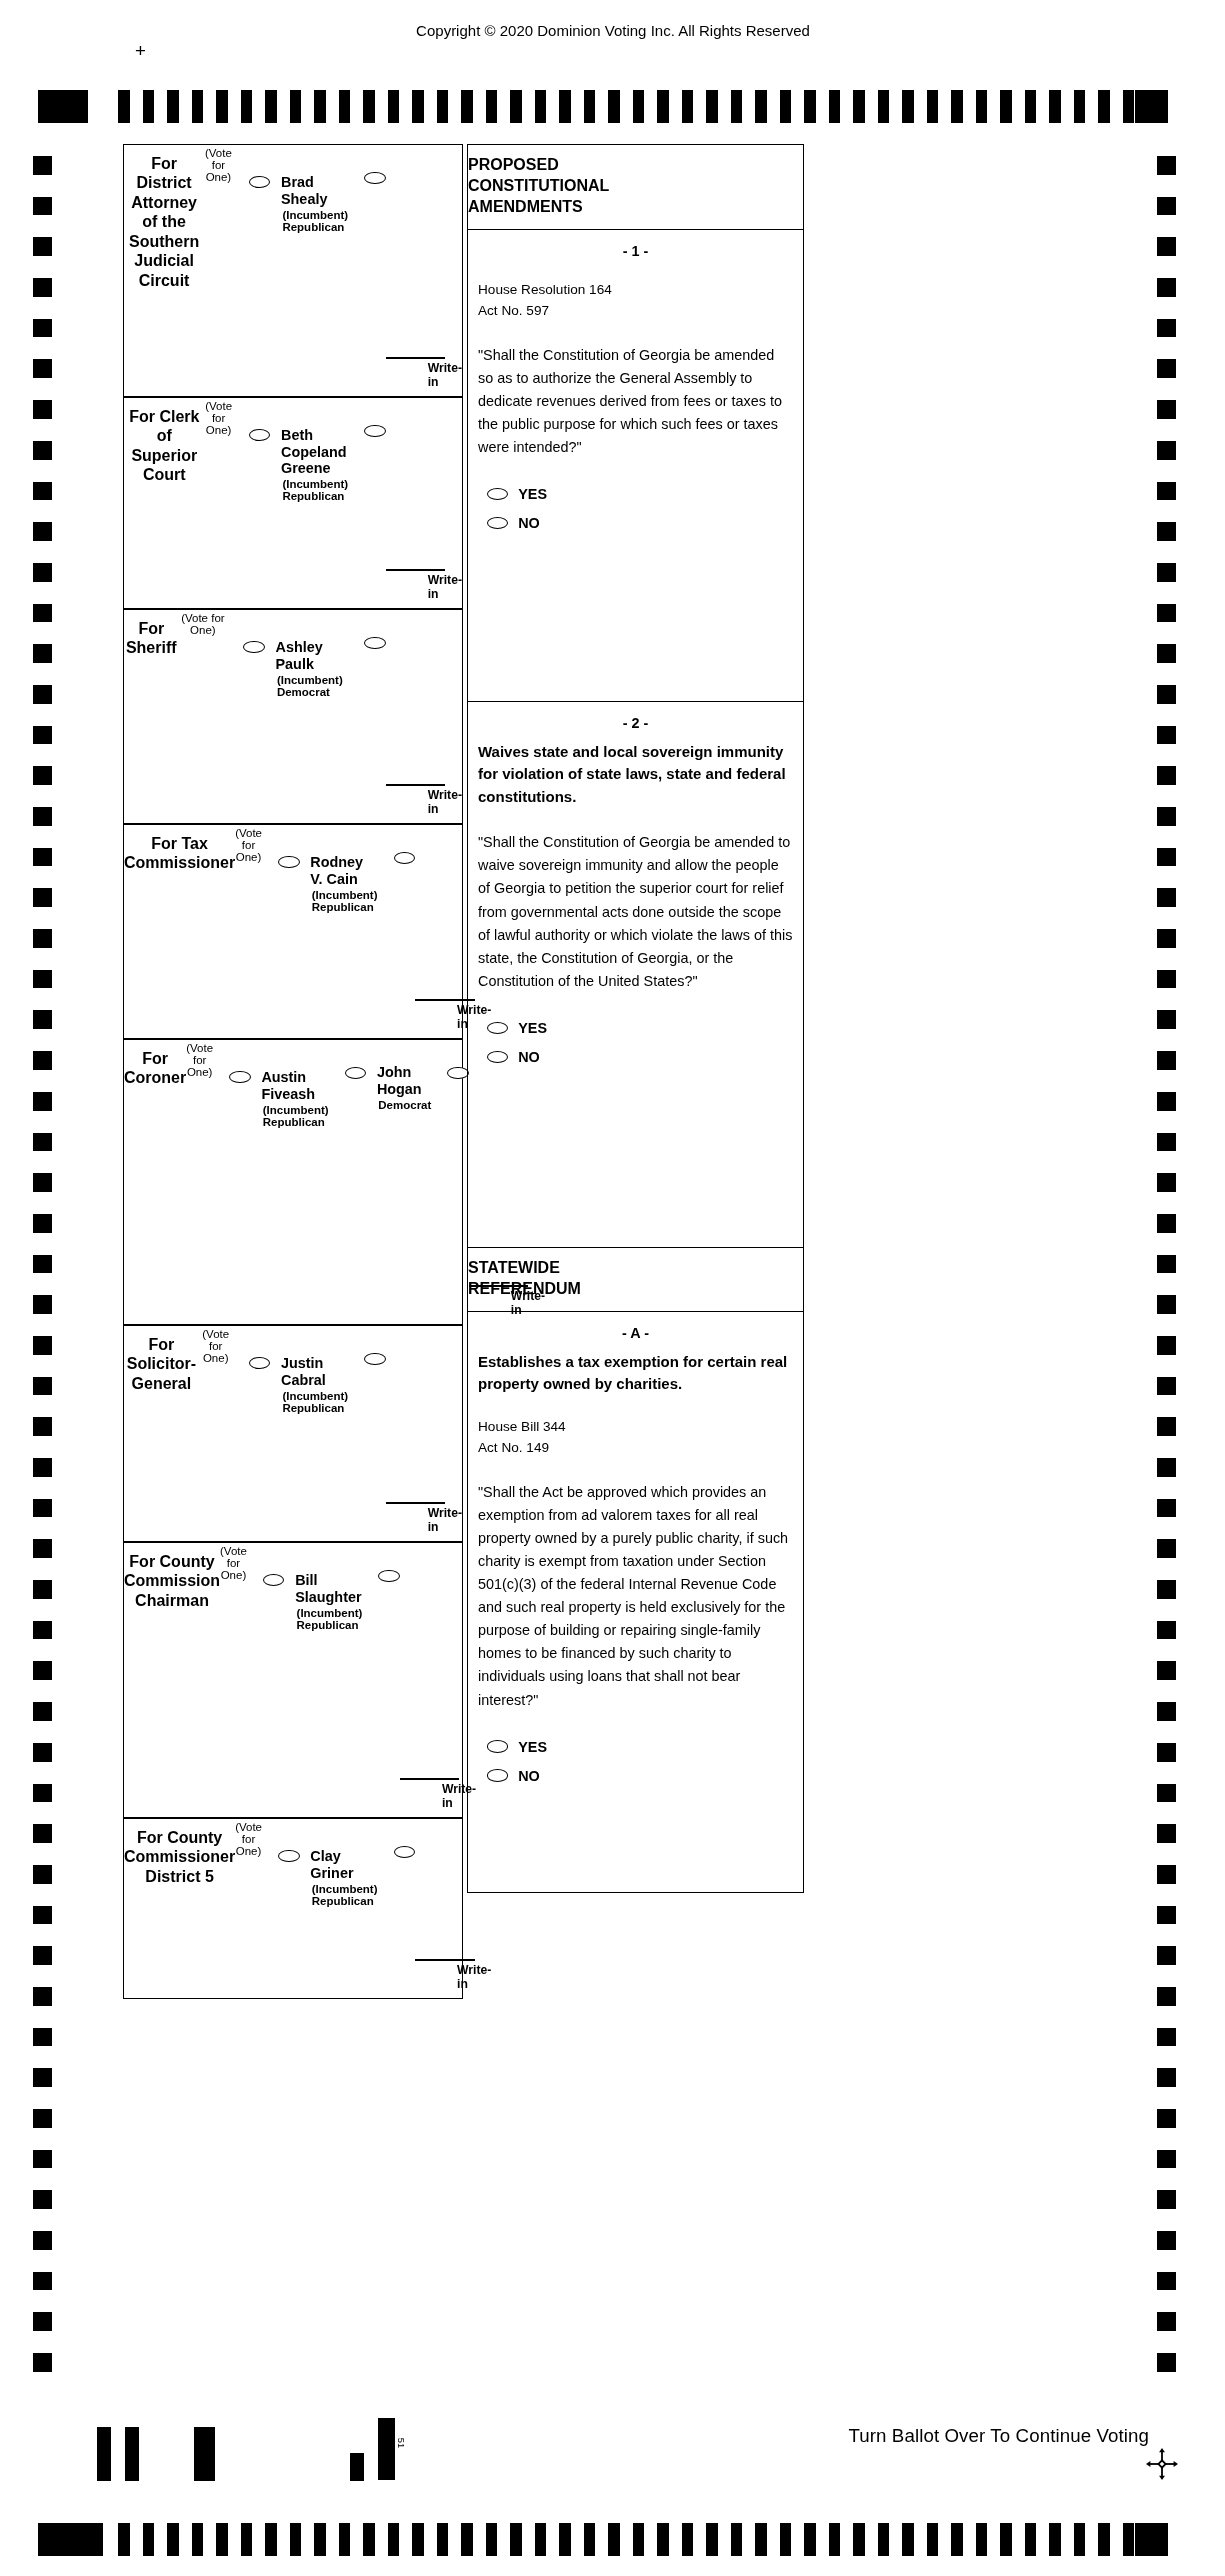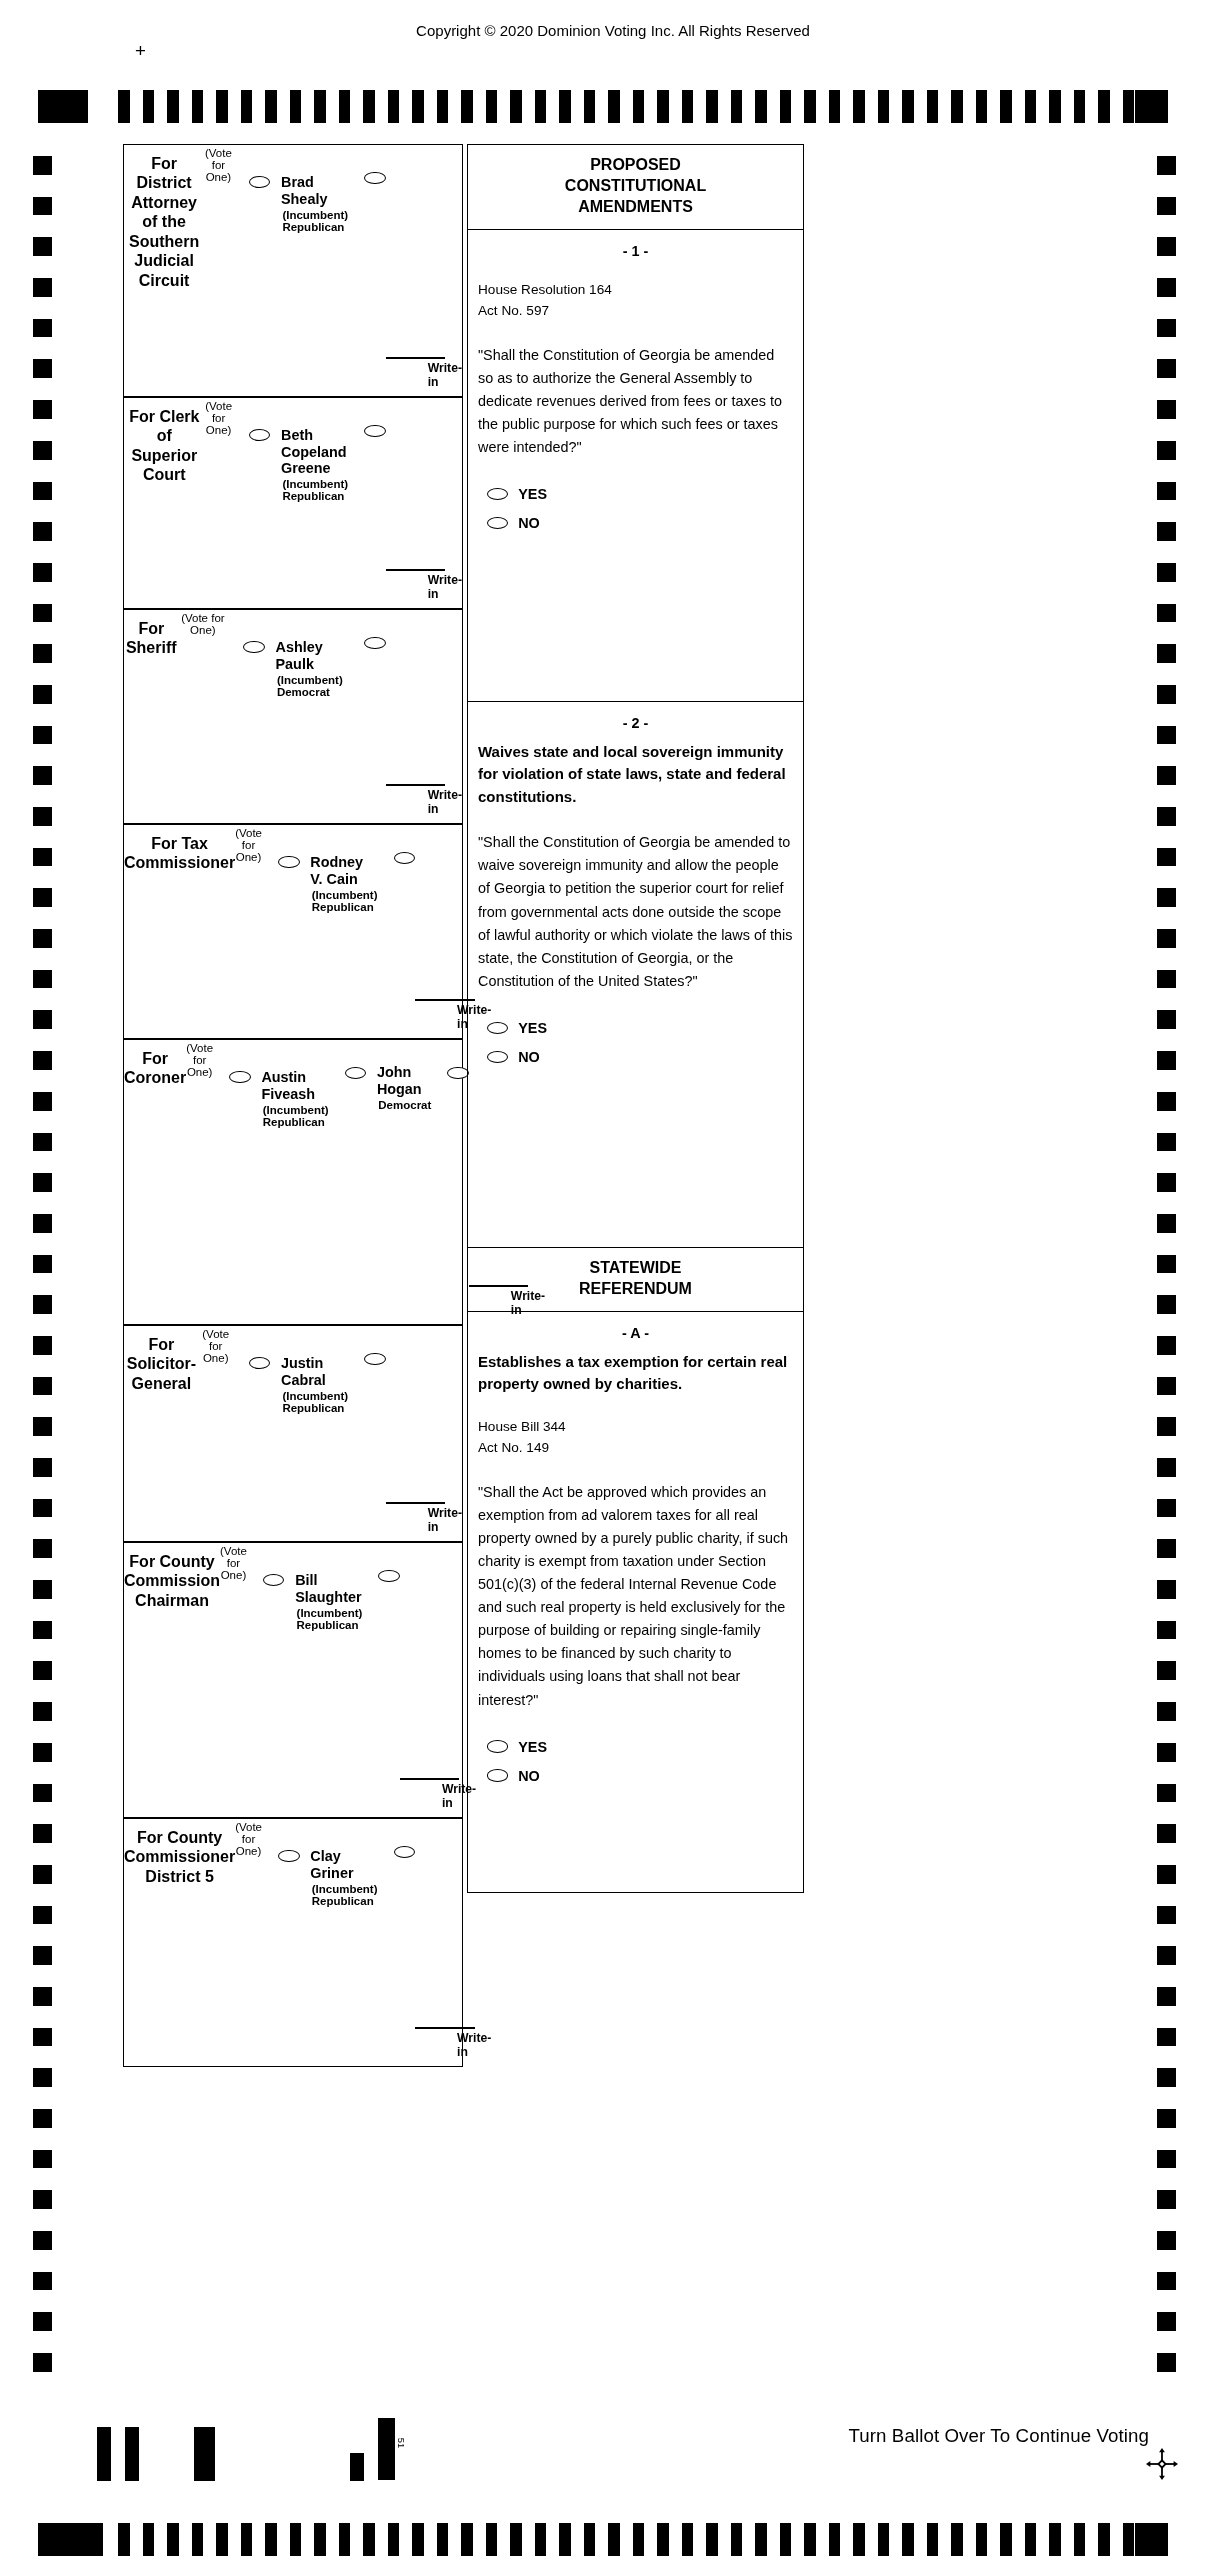--- a/index.html
+++ b/index.html
@@ -67,21 +67,21 @@
   .cand-name { font-size:14.4px; font-weight:bold; line-height:1.15; }
   .cand-party { font-size:11.5px; font-weight:bold; margin-top:1.4px; margin-left:1.4px; }
   .writein-block { margin-top:auto; }
   .writein-rule { width:78%; border-top:2.2px solid #000; }
   .writein-label { font-size:12.2px; font-weight:bold; margin:2.2px 0 7.2px 42px; }
 
   
   .measures { position:absolute; left:467px; top:144px; width:337px; box-sizing:border-box; border:1.4px solid #000; }
   .m-section { border-bottom:1.4px solid #000; box-sizing:border-box; }
   .m-section:last-child { border-bottom:none; }
-  .m-header { text-align:center; padding:10px 0 11.5px; }
+  .m-header { text-align:left; padding:10px 0 11.5px; }
   .m-header-text { font-size:16px; font-weight:bold; line-height:1.3; white-space:pre-line; }
   .m-number { text-align:center; font-size:14.4px; font-weight:bold; margin:13px 0 10px; }
   .m-summary { font-size:15px; font-weight:bold; line-height:1.5; padding:0 10px; }
   .m-ref { font-size:13.6px; line-height:1.55; padding:0 10px; margin-top:20px; }
   .m-question { font-size:14.4px; line-height:1.6; padding:0 10px 0 10px; margin-top:23px; }
   .m-choice { display:flex; align-items:center; gap:10px; padding-left:18.7px; font-size:14.4px; font-weight:bold;text-align:center; }
   .m-choice .oval { margin-top:0; }
   .m-choice-yes { margin-top:27px; }
   .m-choice-no { margin-top:13px; }
   .m-section-pad { padding-bottom:16px; }
@@ -395,21 +395,21 @@
       </div>
       <div class="cand-row">
         <span class="oval"></span>
       </div>
       <div class="writein-block">
         <div class="writein-rule"></div>
         <div class="writein-label">Write-in</div>
       </div>
     </div>
 
-    <div class="contest" style="height:248px">
+    <div class="contest" style="height:180px">
       <div class="c-title">For County Commissioner
 District 5</div>
       <div class="c-inst">(Vote for One)</div>
       <div class="cand-row first">
         <span class="oval"></span>
         <span>
           <div class="cand-name">Clay Griner</div>
           <div class="cand-party">(Incumbent) Republican</div>
         </span>
       </div>

